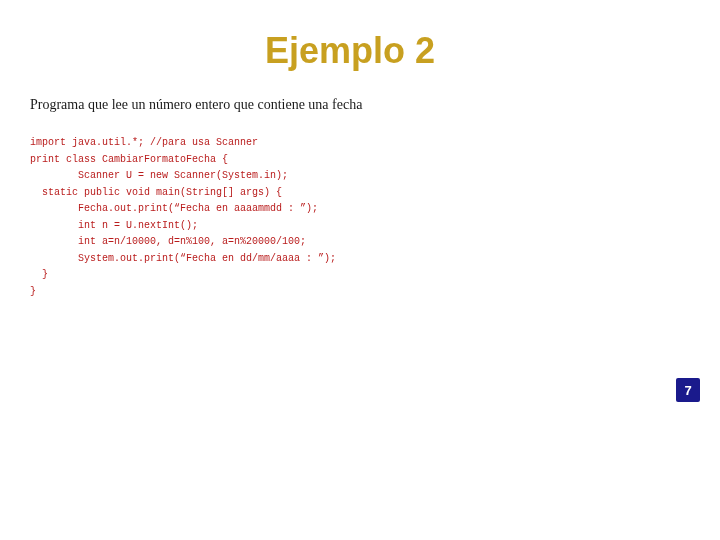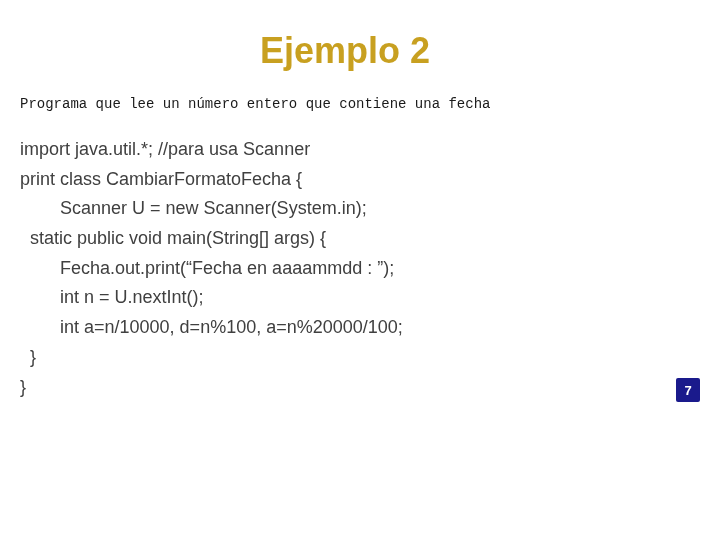--- a/index.html
+++ b/index.html
@@ -13,46 +13,46 @@
       height: 540px;
       background: #ffffff;
       font-family: Arial, Helvetica, sans-serif;
       overflow: hidden;
       position: relative;
     }
 
     .page-container {
       width: 720px;
       height: 416px;
-      padding: 30px 50px 20px 20px;
+      padding: 30px 50px 20px 30px;
       position: relative;
       border-radius: 21px;
     }
 
     .title {
       text-align: center;
       font-size: 36px;
       font-weight: bold;
       color: #c8a020;
       margin-bottom: 22px;
       font-family: Arial, Helvetica, sans-serif;
     }
 
     .description {
-      font-family: Liberation Mono, monospace;
+      font-family: Liberation Serif, serif;
       font-size: 14px;
       color: #1a1a1a;
       line-height: 1.5;
       margin-bottom: 20px;
     }
 
     .code-block {
-      font-family: Liberation Sans, sans-serif;
-      font-size: 18px;
-      color: #404040;
+      font-family: Liberation Mono, monospace;
+      font-size: 10px;
+      color: #b91c1c;
       line-height: 1.65;
     }
 
     .code-line {
       display: block;
       white-space: pre;
     }
 
     .page-number {
       position: absolute;
@@ -82,18 +82,19 @@
   </div>
 
   <div class="code-block">
     <span class="code-line">import java.util.*; //para usa Scanner</span>
     <span class="code-line">print class CambiarFormatoFecha {</span>
     <span class="code-line">        Scanner U = new Scanner(System.in);</span>
     <span class="code-line">  static public void main(String[] args) {</span>
     <span class="code-line">        Fecha.out.print(“Fecha en aaaammdd : ”);</span>
     <span class="code-line">        int n = U.nextInt();</span>
     <span class="code-line">        int a=n/10000, d=n%100, a=n%20000/100;</span>
+    <span class="code-line">        System.out.print(“Fecha en dd/mm/aaaa : ”);</span>
     <span class="code-line">  }</span>
     <span class="code-line">}</span>
   </div>
 
   <div class="page-number">7</div>
 </div>
 
 </body></html>

